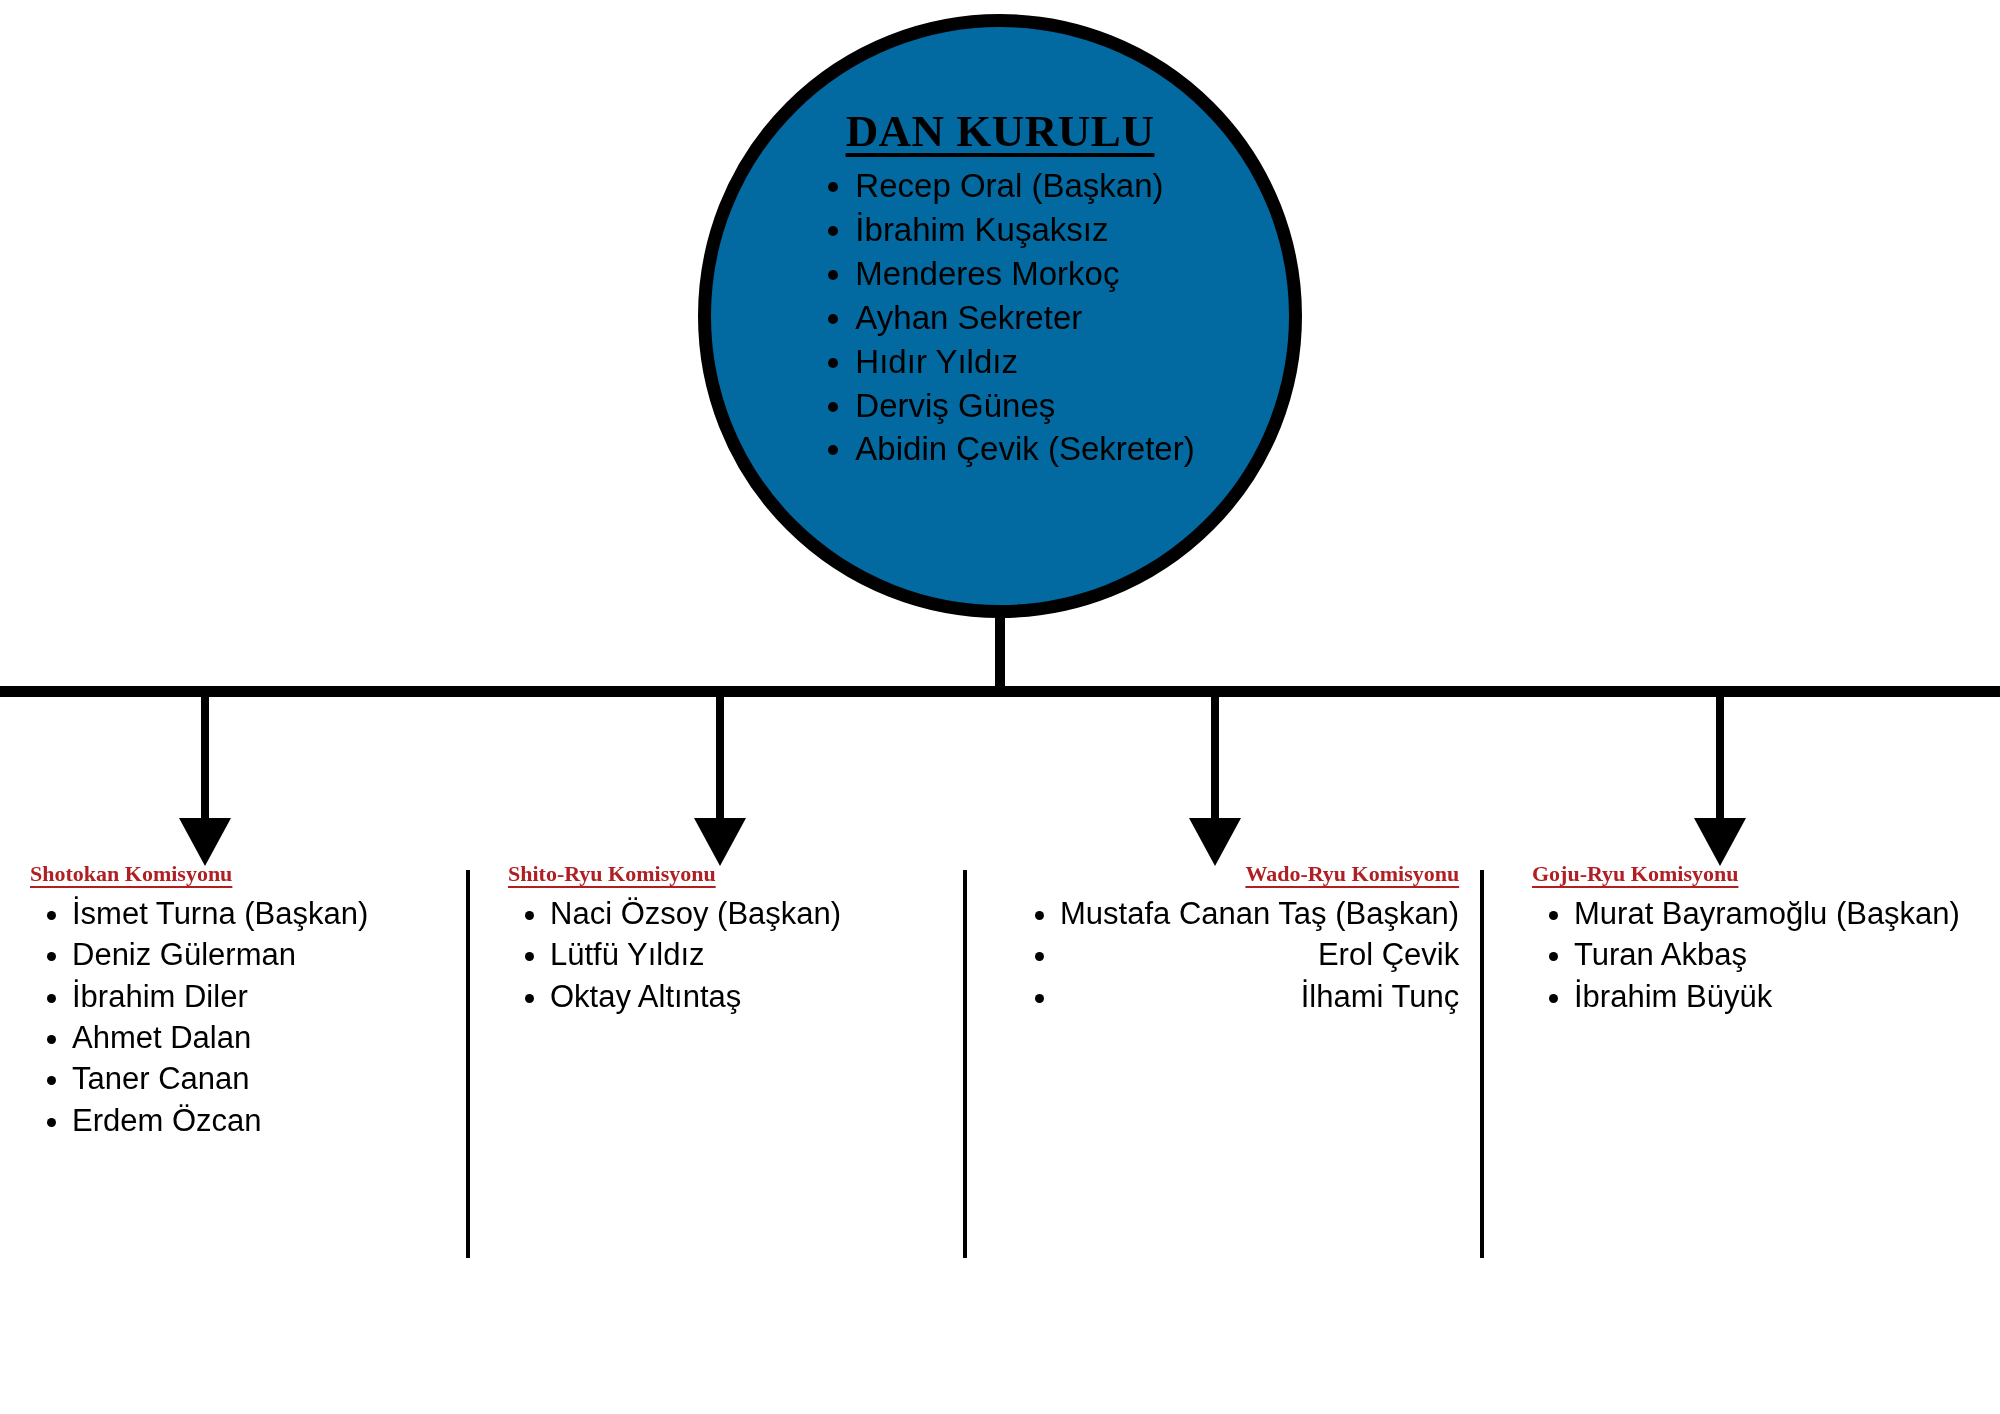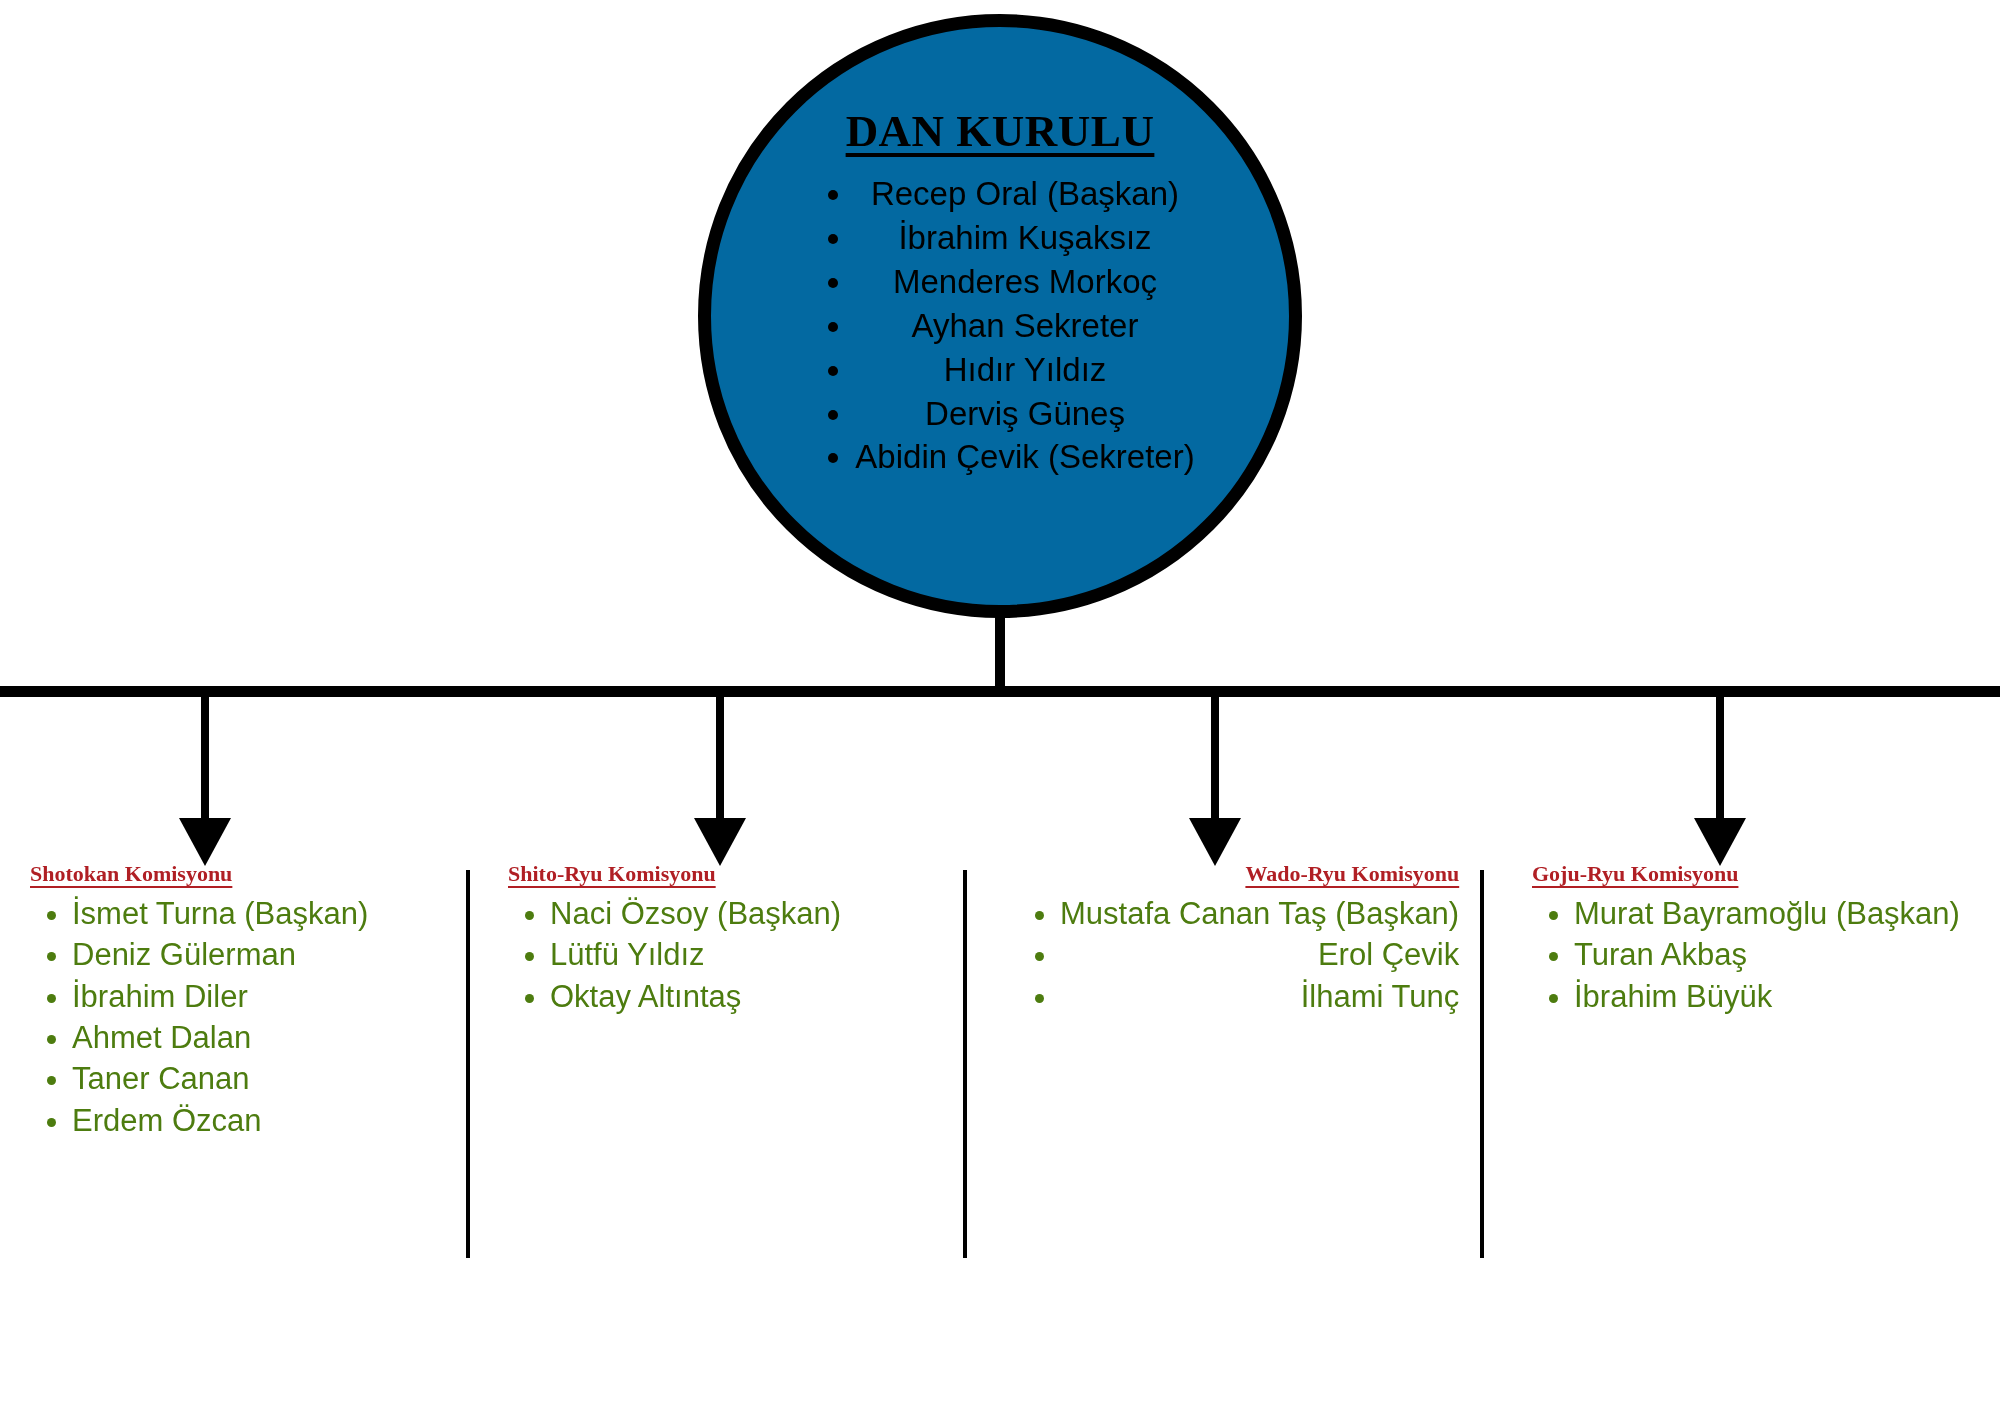--- a/index.html
+++ b/index.html
@@ -41,26 +41,26 @@
     color: #000000;
     text-decoration: underline;
     text-underline-offset: 7px;
     letter-spacing: 0.5px;
     white-space: nowrap;
     padding: 0 6px;
     margin-bottom: 12px;
   }
   .circle-list {
     list-style: disc;
-    margin: 8px;
+    margin: 0;
     padding: 0 0 0 50px;
     font-size: 33px;
     line-height: 1.24;
     color: #000000;
-    text-align: center;
+    text-align: left;
   }
   .circle-list li {
     white-space: nowrap;
     margin-bottom: 3px;
   }
 
   
   .stem {
     position: absolute;
     left: 995px;
@@ -118,21 +118,21 @@
     text-underline-offset: 5px;
     white-space: nowrap;
     margin: 0 0 8px 0;
   }
   .committee-list {
     list-style: disc;
     margin: 0;
     padding: 0 0 0 42px;
     font-size: 31px;
     line-height: 1.30;
-    color: #4d7c0f;
+    color: #000000;
   }
   .committee-list li {
     white-space: nowrap;
     margin-bottom: 1px;
   }
 </style>
 </head>
 <body>
 
 <div id="stage">

